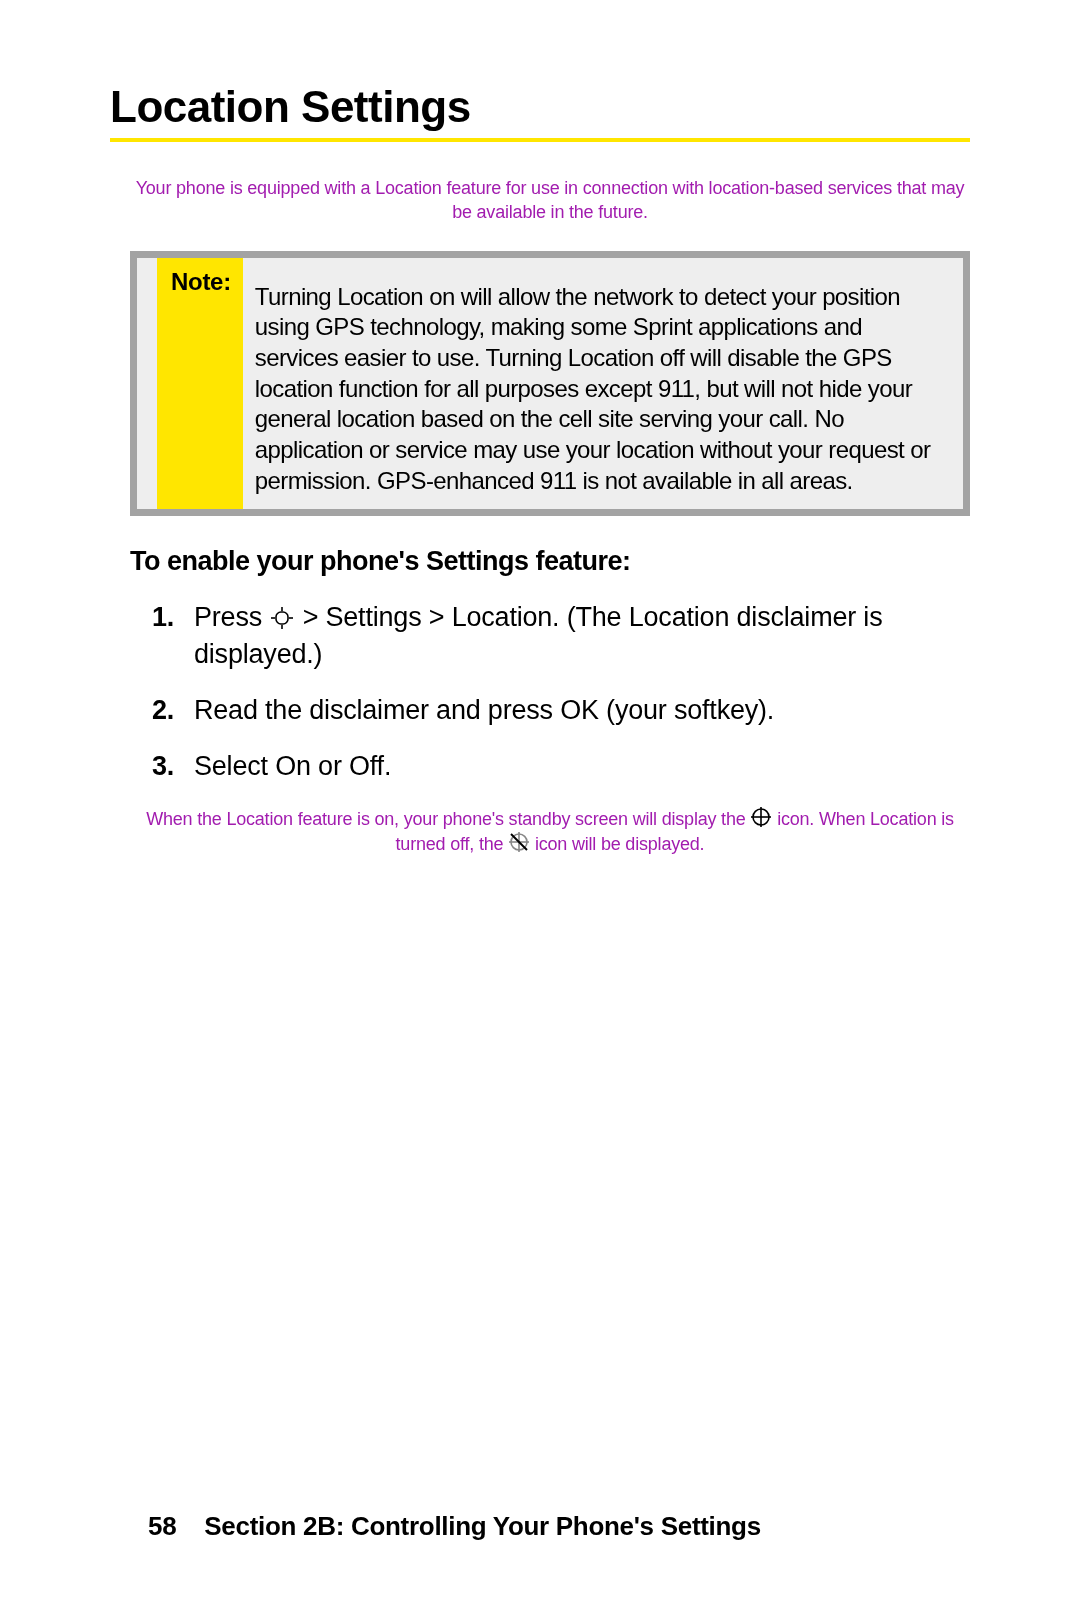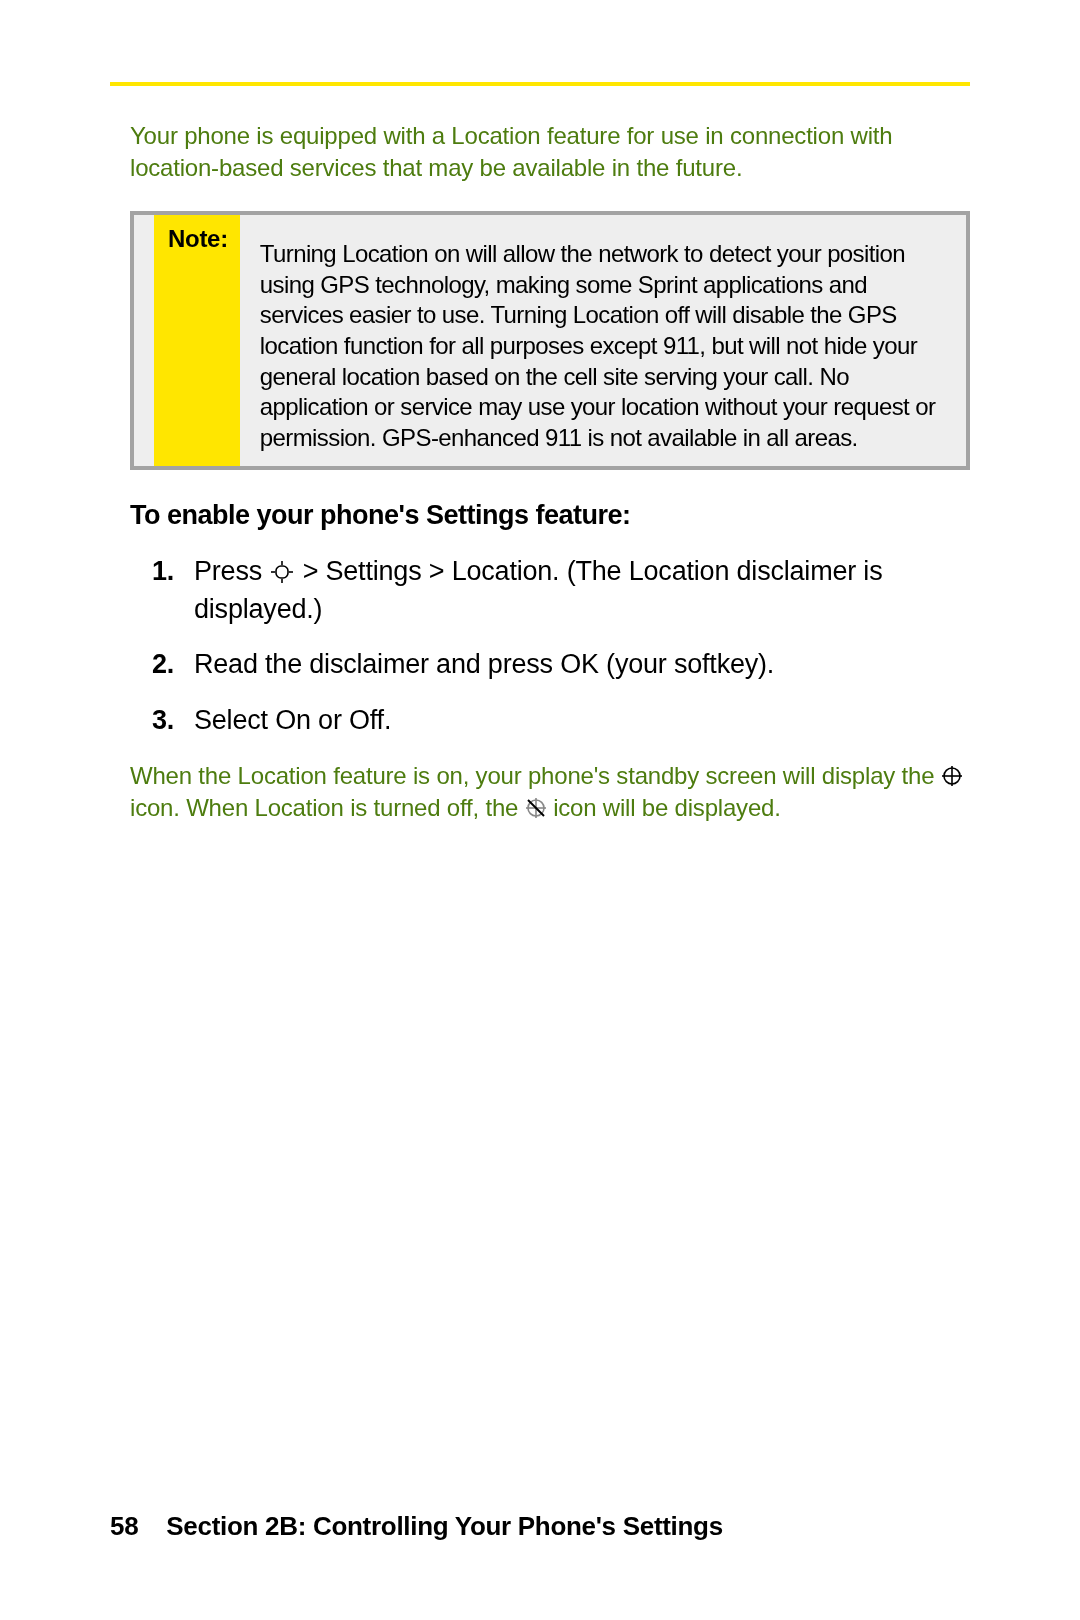--- a/index.html
+++ b/index.html
@@ -21,35 +21,35 @@
     margin: 0 0 6px 0;
     letter-spacing: -0.5px;
     color: #000;
   }
   .rule {
     height: 4px;
     background: #ffe600;
     margin-bottom: 34px;
   }
   .body-text {
-    font-size: 24px;
+    font-size: 18px;
     line-height: 1.35;
-    color: #4d7c0f;
+    color: #a21caf;
     margin-bottom: 26px;
     letter-spacing: -0.2px;
+    text-align: center;
   }
   .indent {
     padding-left: 20px;
   }
   .note-box {
     display: flex;
-    border: 4px solid #a3a3a3;
+    border: 7px solid #a3a3a3;
     background: #eee;
     margin-bottom: 30px;
-    gap: 8px;
   }
   .note-label {
     background: #ffe600;
     font-weight: 700;
     font-size: 24px;
     padding: 10px 12px 10px 14px;
     letter-spacing: -0.3px;
     flex-shrink: 0;
     display: flex;
     align-items: flex-start;
@@ -93,26 +93,27 @@
   }
   .nav-icon svg, .loc-icon svg { display: block; }
   .footer {
     position: absolute;
     bottom: 78px;
     left: 110px;
     font-size: 26px;
     font-weight: 700;
     letter-spacing: -0.3px;
   }
-  .footer .pnum { margin-right: 28px; }
+  .footer .pnum { margin-right: 28px; margin-left: 38px; }
 </style>
 </head>
 <body>
 
 <div class="page">
+  <h1 class="title">Location Settings</h1>
   <div class="rule"></div>
 
   <div class="body-text indent">Your phone is equipped with a Location feature for use in connection with location-based services that may be available in the future.</div>
 
   <div class="note-box indent" style="margin-left:20px;">
     <div class="note-label">Note:</div>
     <div class="note-text">Turning Location on will allow the network to detect your position using GPS technology, making some Sprint applications and services easier to use. Turning Location off will disable the GPS location function for all purposes except 911, but will not hide your general location based on the cell site serving your call. No application or service may use your location without your request or permission. GPS-enhanced 911 is not available in all areas.</div>
   </div>
 
   <div class="subhead indent">To enable your phone's Settings feature:</div>

